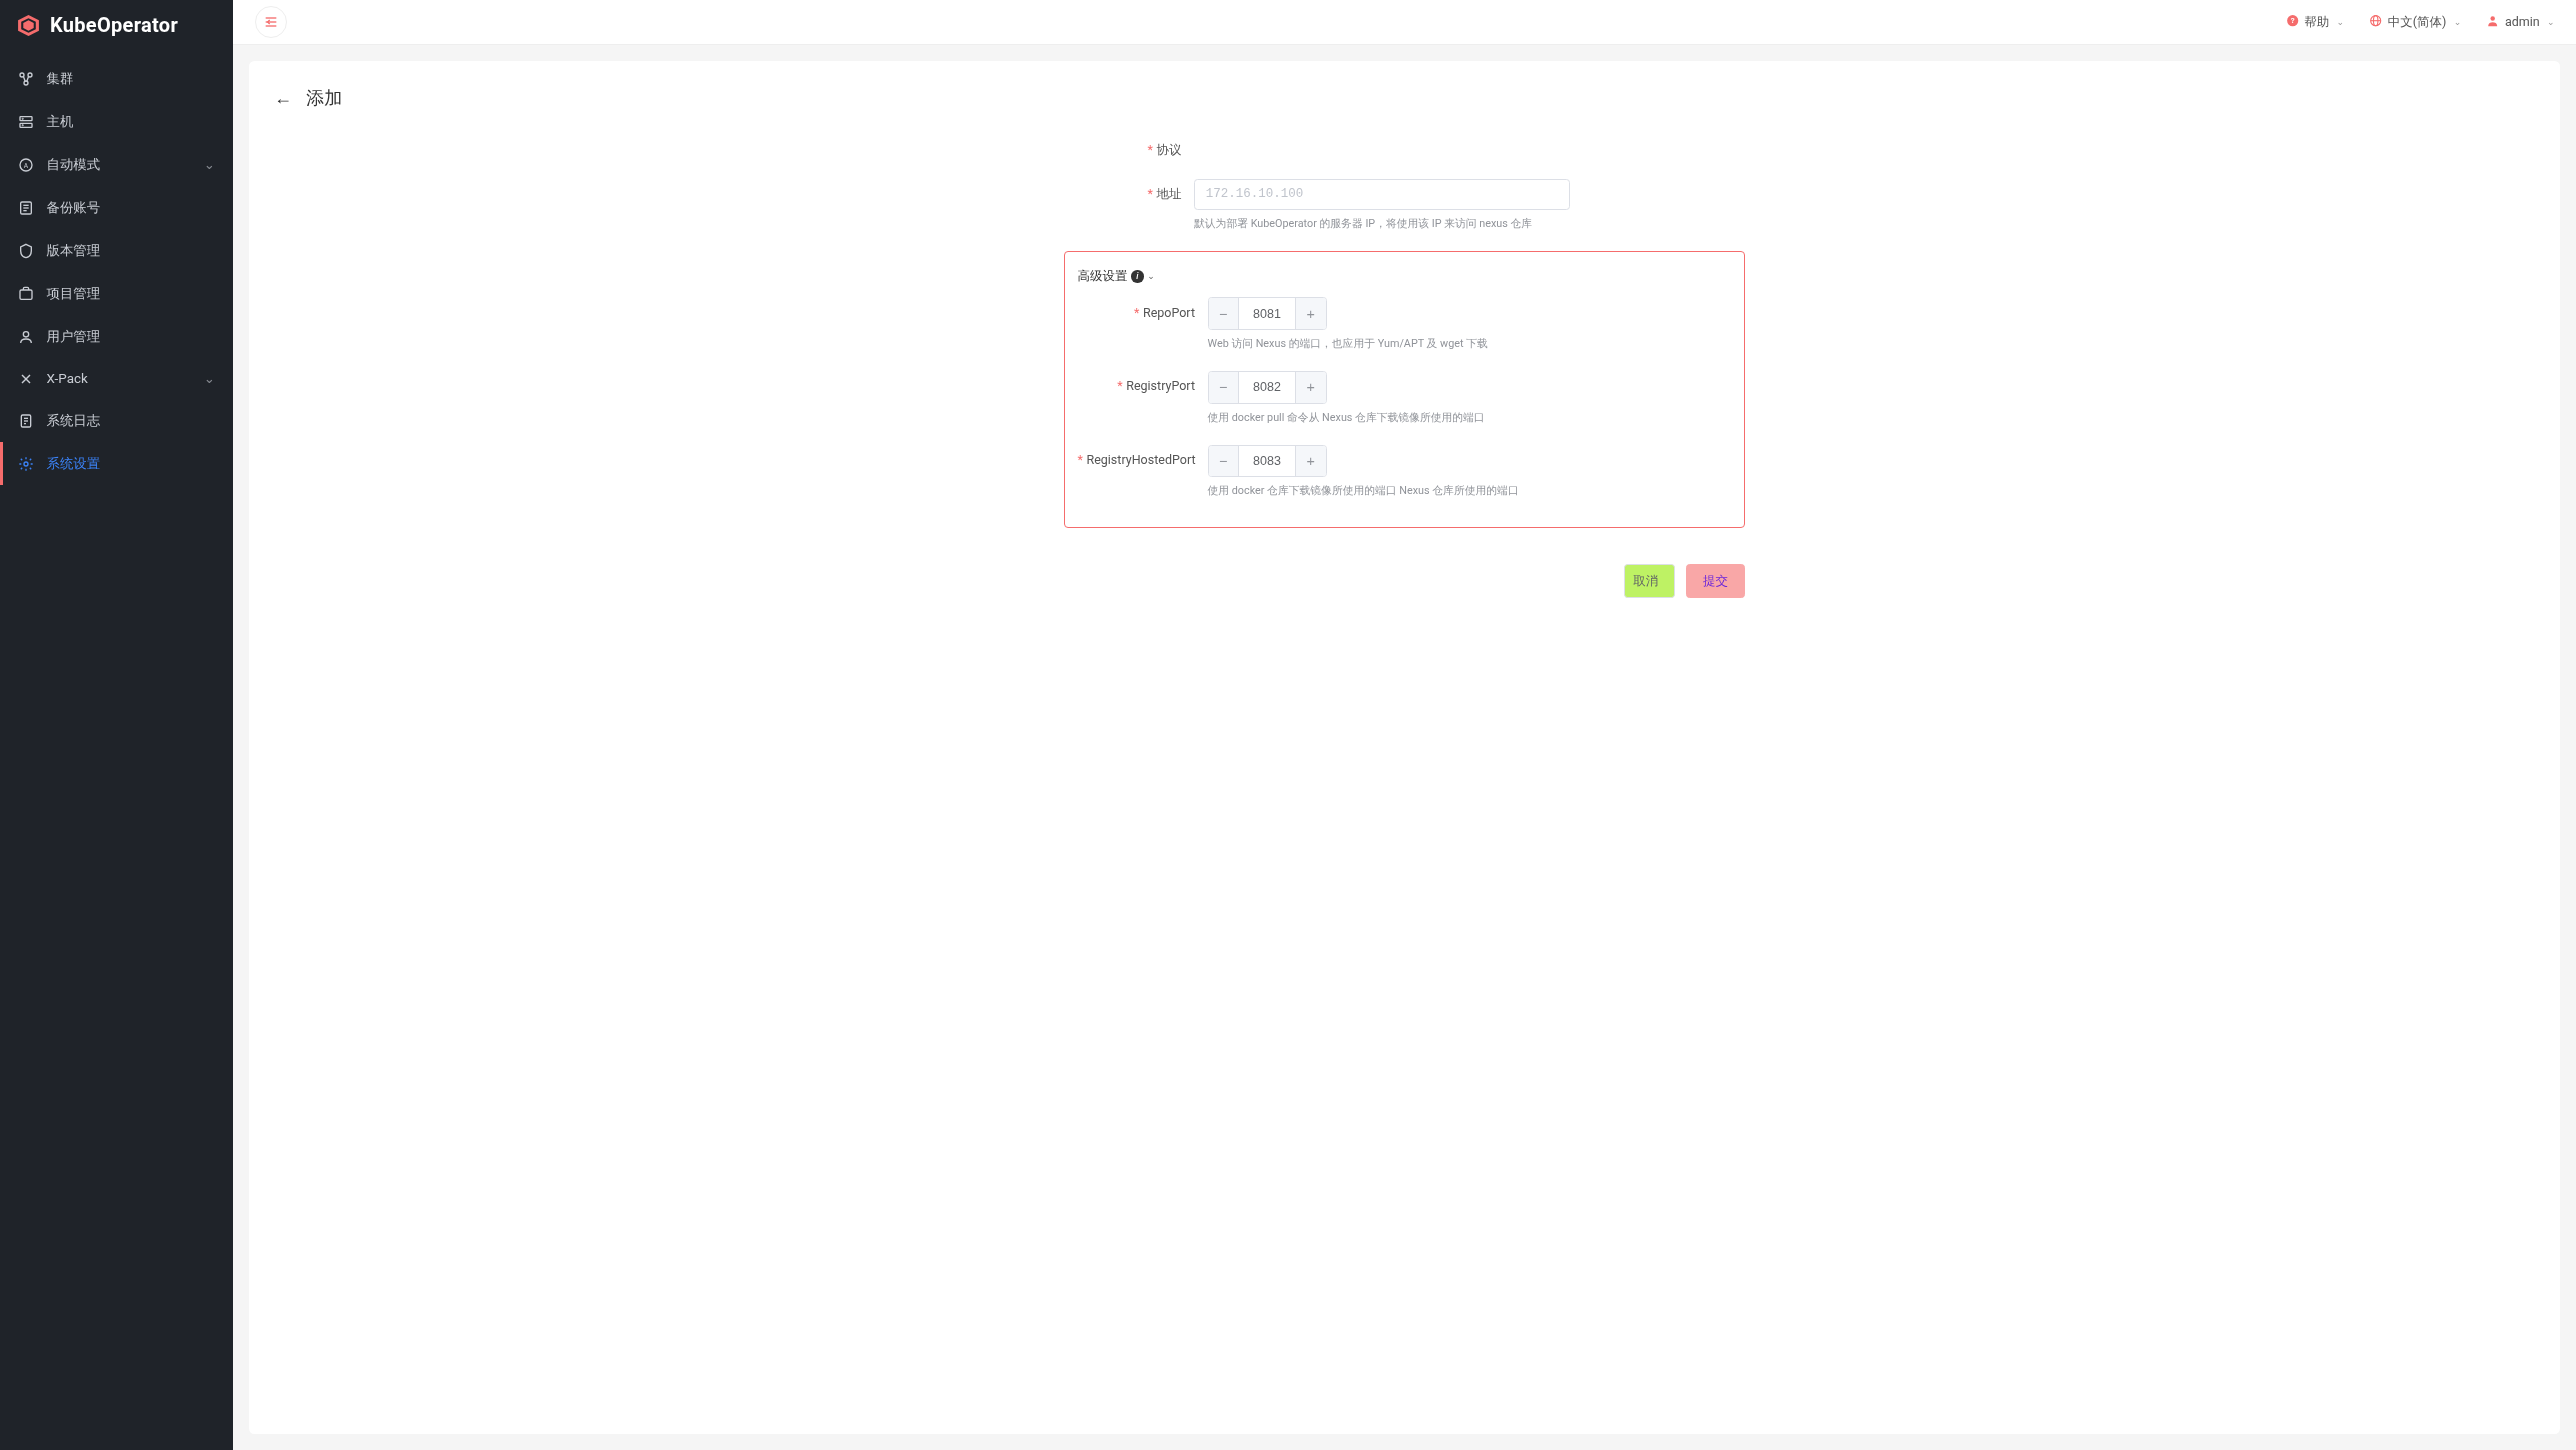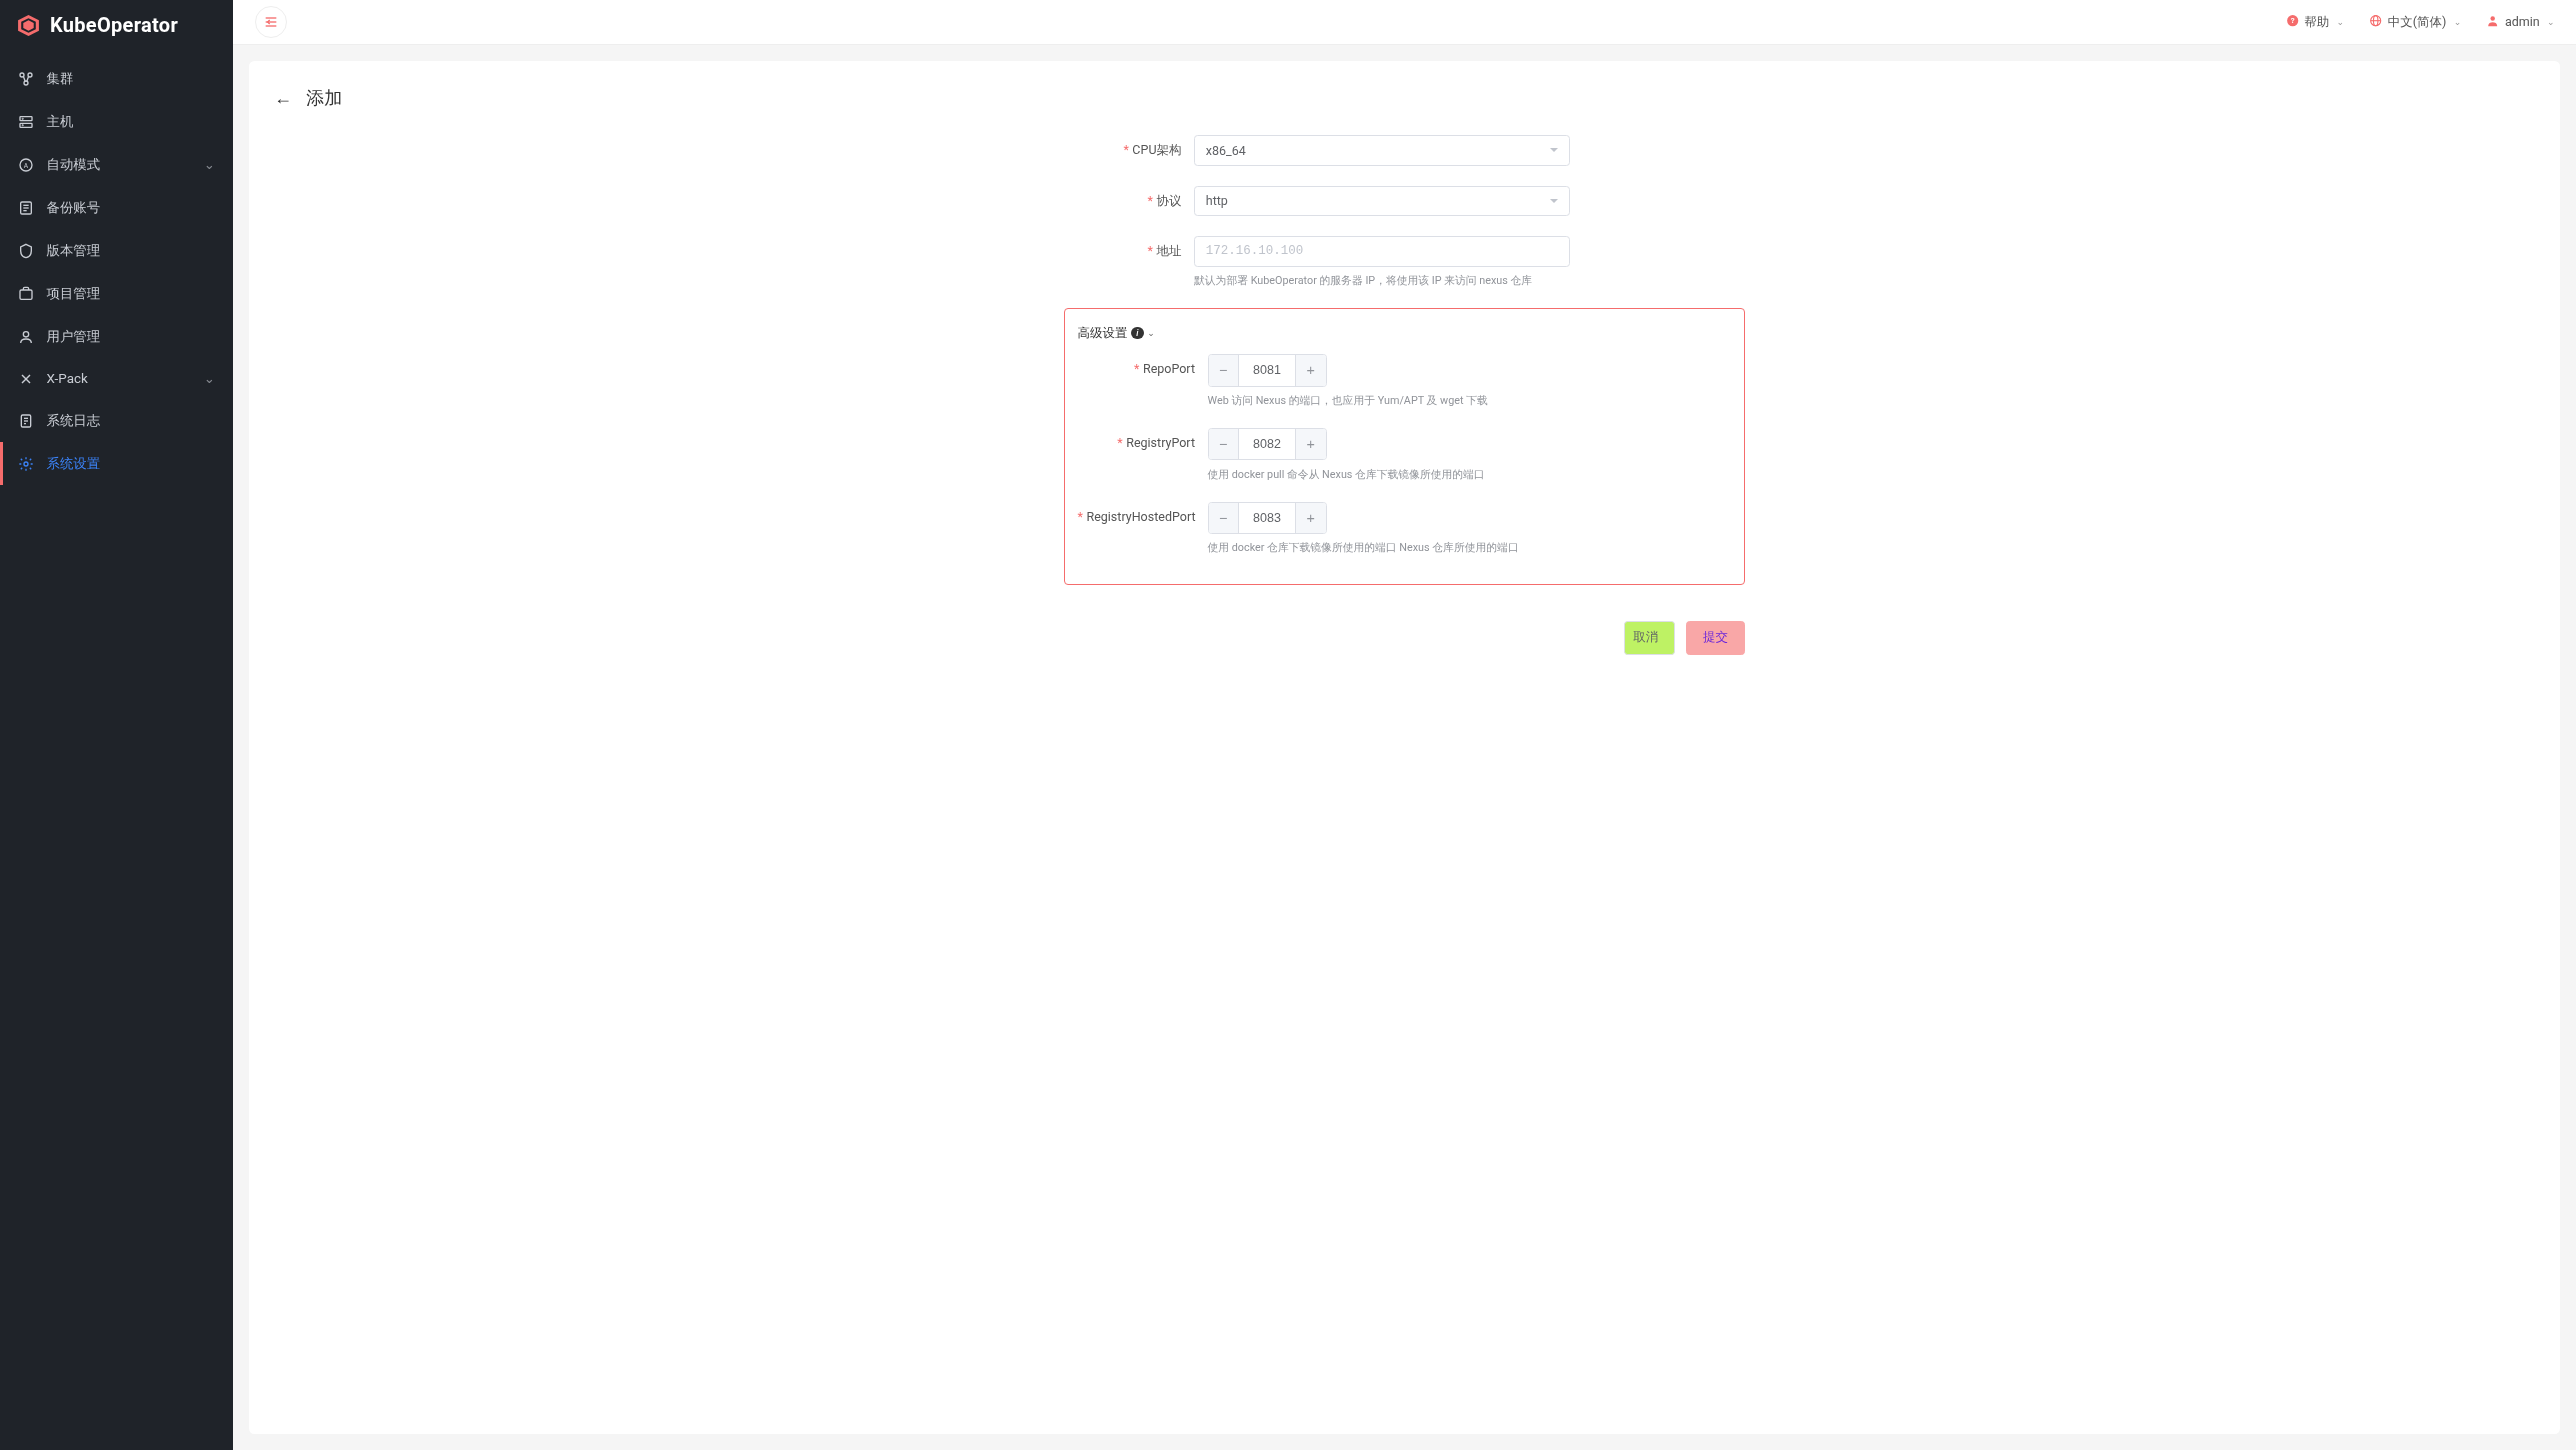--- a/index.html
+++ b/index.html
@@ -261,34 +261,21 @@
     </header>
 
     <div class="content">
       <div class="page-header">
         <span class="back-arrow">←</span>
         <h1 class="page-title">添加</h1>
       </div>
 
       <div class="form">
         <div class="form-row">
-          <label class="form-label"><span class="req">*</span><span>CPU架构</span></label>
-          <div class="form-control">
-            <div class="select">
-                <span>x86_64</span>
-              </div>
-          </div>
-        </div>
-        <div class="form-row">
           <label class="form-label"><span class="req">*</span><span>协议</span></label>
-          <div class="form-control">
-            <div class="select">
-                <span>http</span>
-              </div>
-          </div>
         </div>
         <div class="form-row">
           <label class="form-label"><span class="req">*</span><span>地址</span></label>
           <div class="form-control">
             <div class="input-text">
               <input type="text" placeholder="172.16.10.100" style="">
             </div>
             <div class="hint">默认为部署 KubeOperator 的服务器 IP，将使用该 IP 来访问 nexus 仓库</div>
           </div>
         </div>

